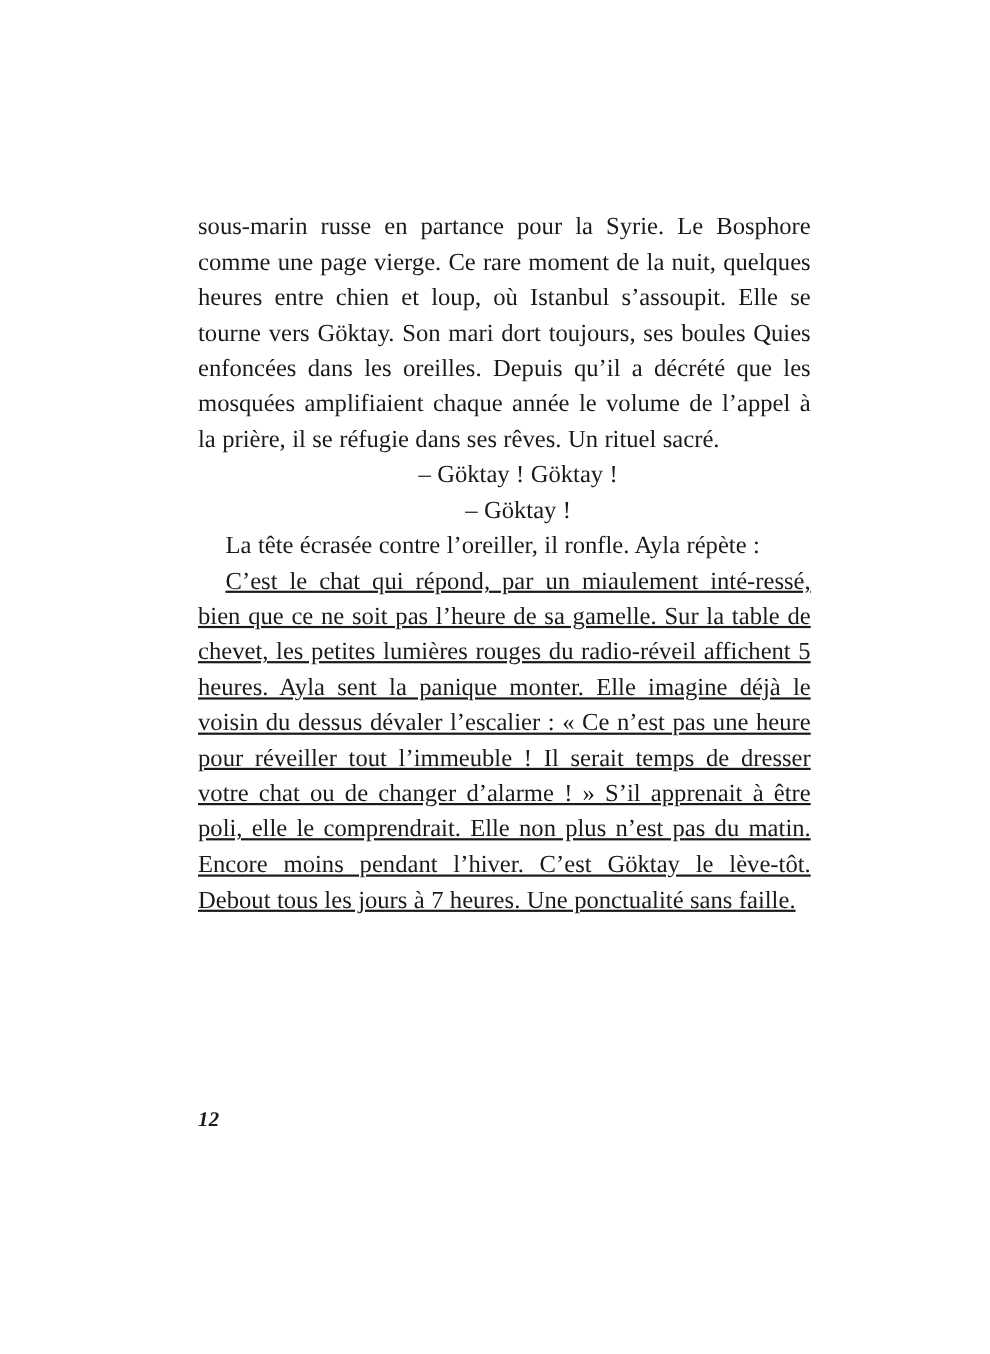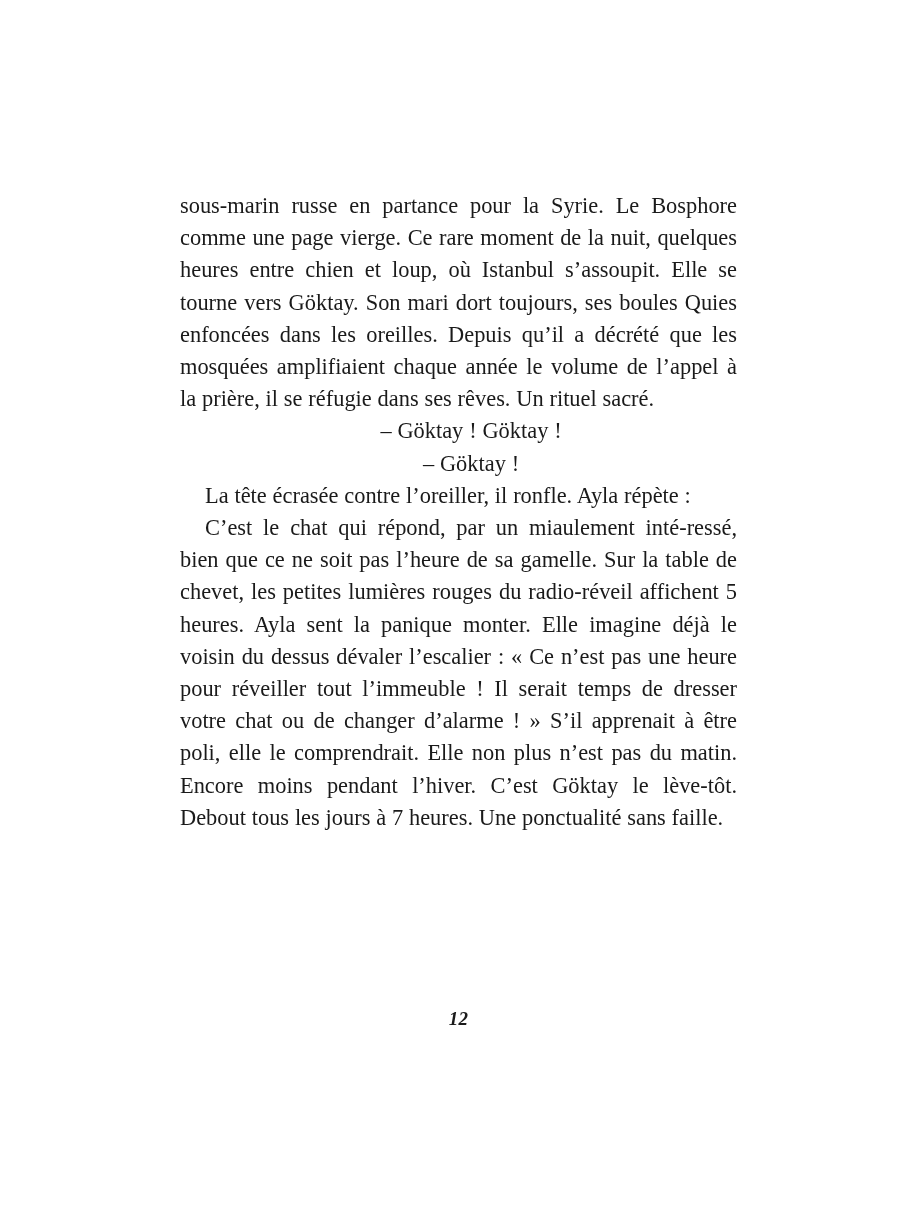--- a/index.html
+++ b/index.html
@@ -55,28 +55,29 @@
 
   
   .para.dialogue {
     text-indent: 25px;
     text-align: center;
   }
 
   
   .para:last-child {
     text-align: justify;
+    text-decoration: underline;
   }
 
   #page-number {
     position: absolute;
     left: 180px;
     top: 1008px;
     width: 557px;
-    text-align: center;
+    text-align: left;
     font-size: 19px;
     font-style: italic;
     font-weight: bold;
     color: #1a1a1a;
     letter-spacing: 0.01em;
   }
 </style>
 </head>
 <body>
 

